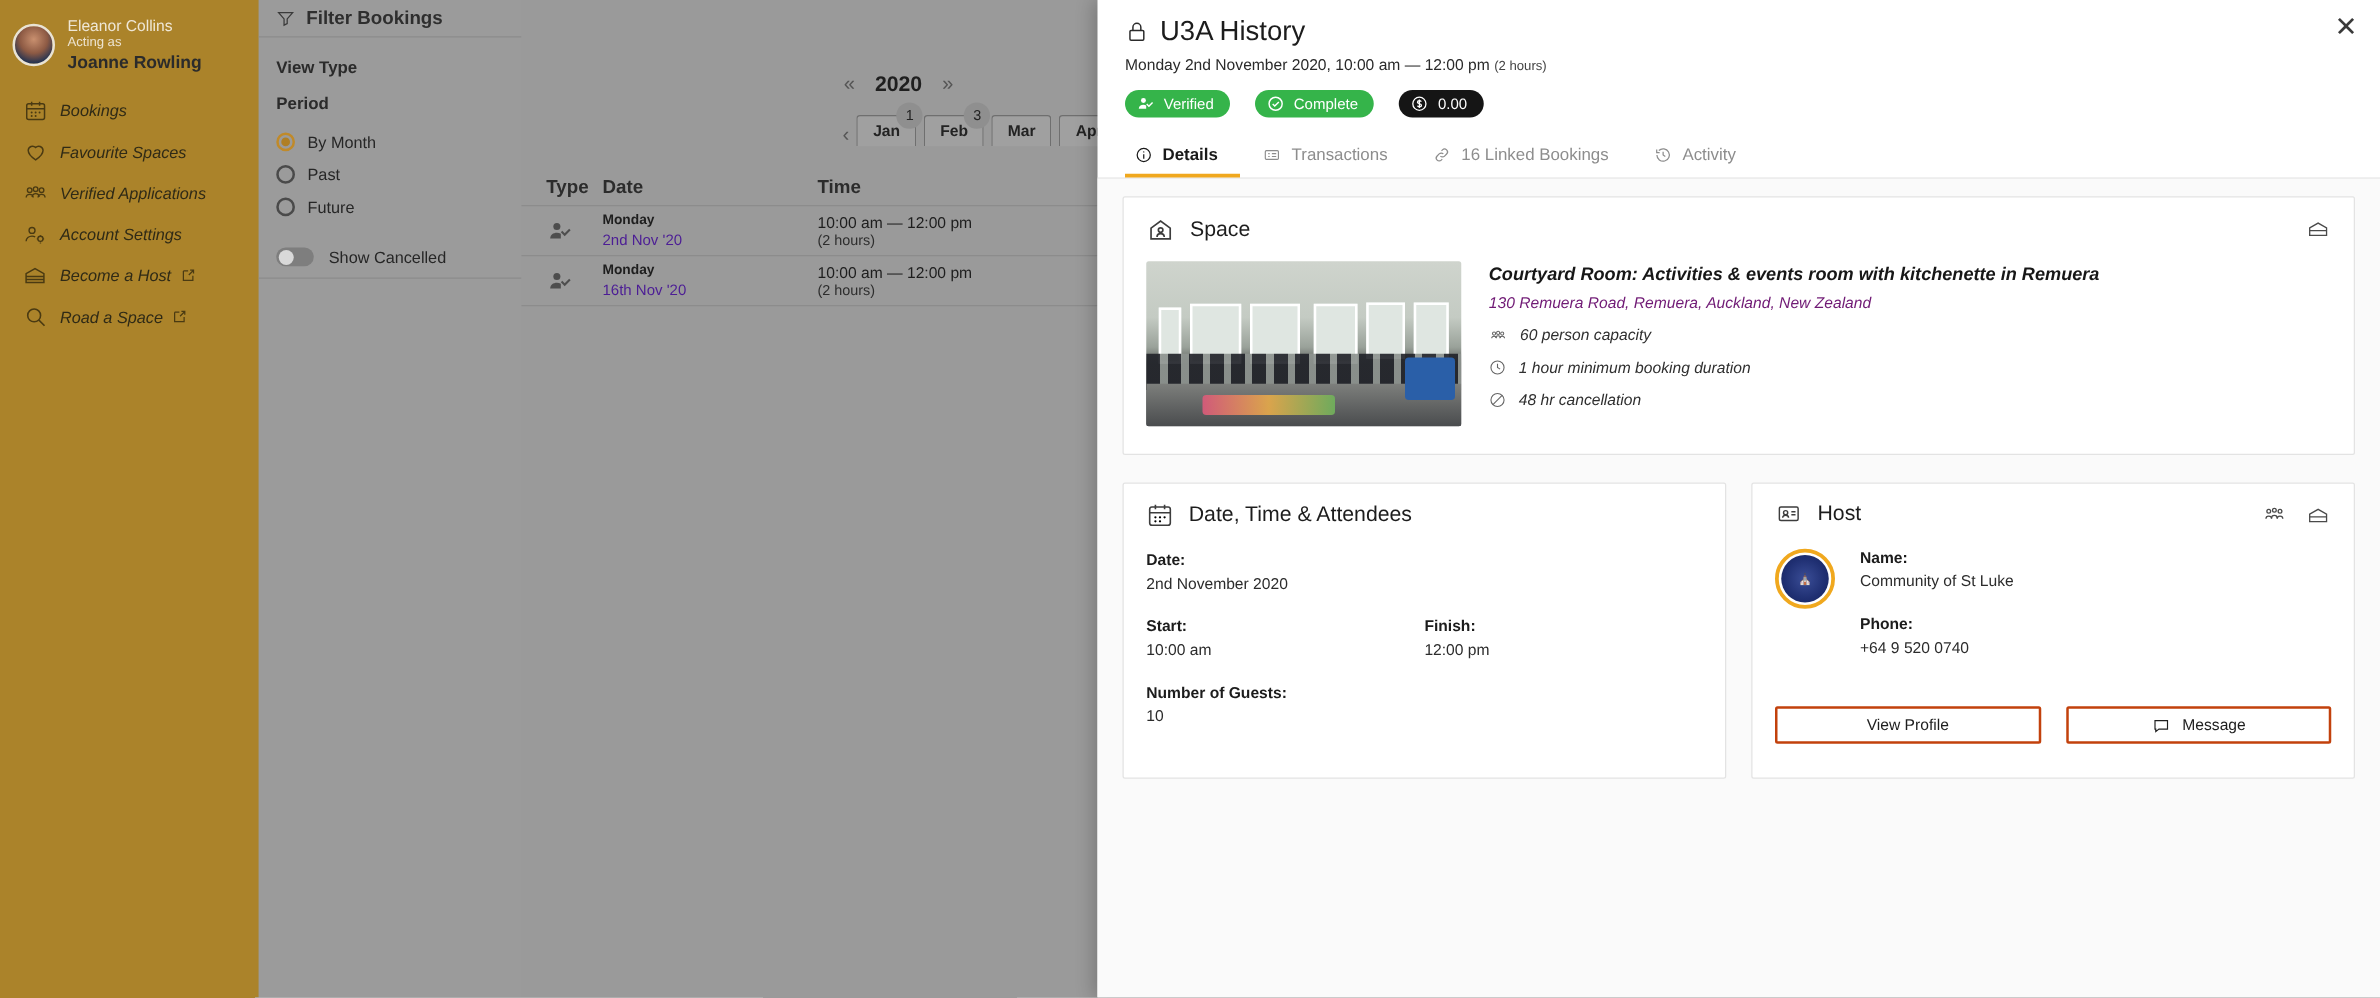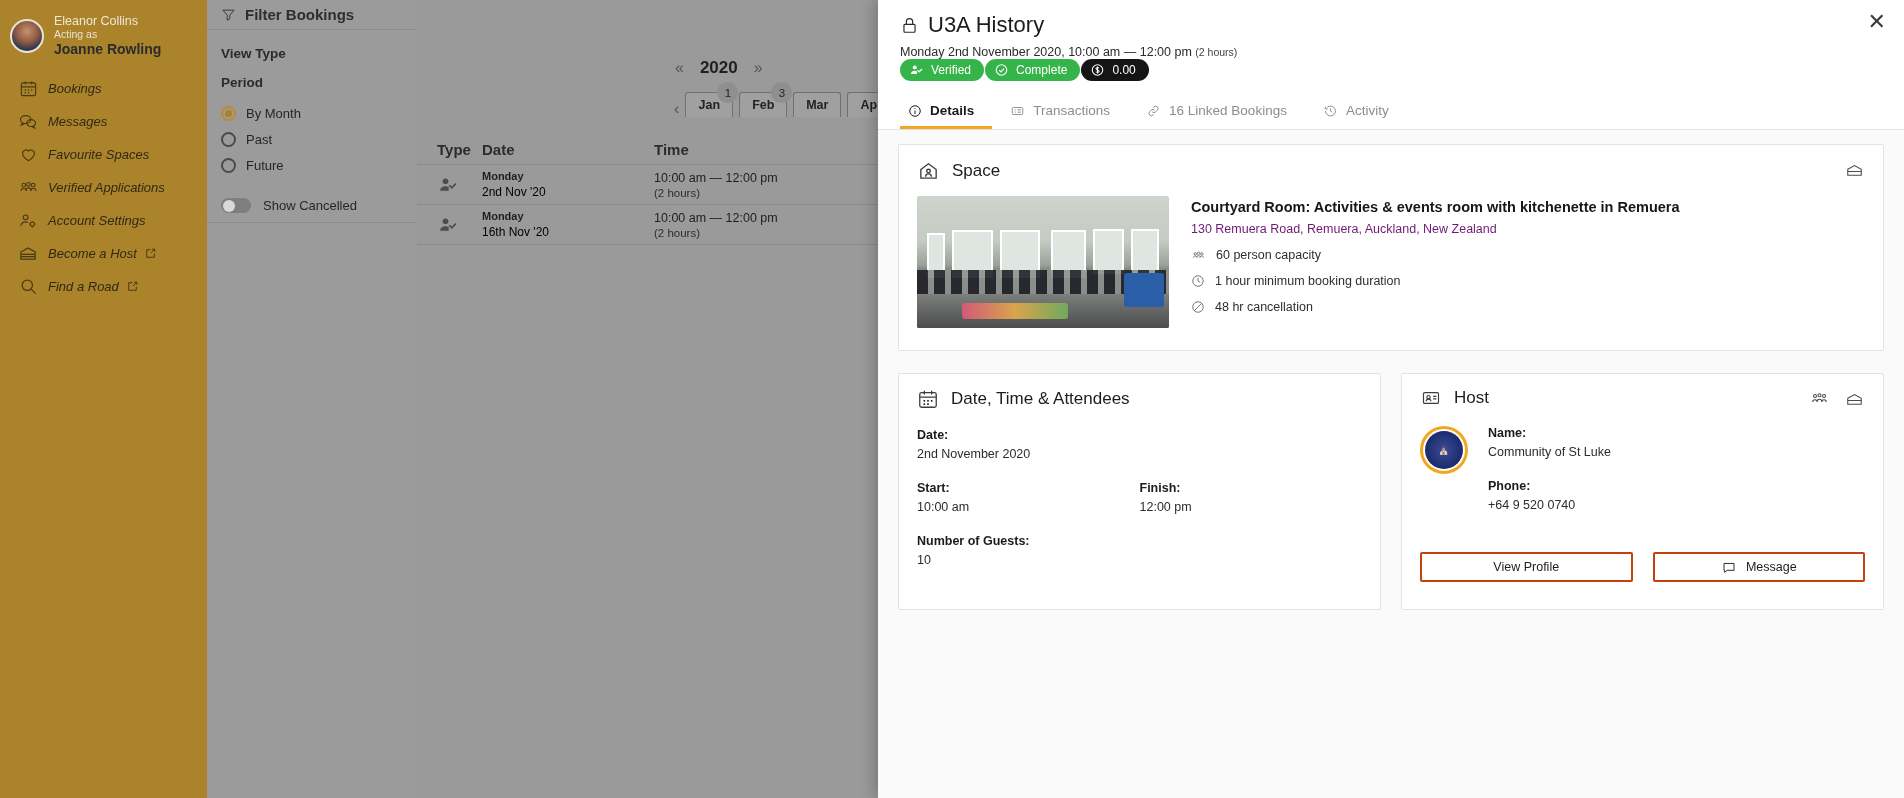--- a/index.html
+++ b/index.html
@@ -101,38 +101,38 @@
   }
 
   .table { margin-top: 18px; }
   .thead { display: flex; height: 30px; align-items: center; border-bottom: 1px solid #8c8c8c; }
   .thead .th { font-size: 15px; font-weight: bold; color: #2c2c2c; }
   .tr { display: flex; height: 40px; align-items: center; border-bottom: 1px solid #8c8c8c; }
   .col-type { width: 65px; padding-left: 20px; }
   .col-date { width: 172px; }
   .col-time { width: 240px; }
   .cell-main { font-size: 11px; font-weight: bold; color: #1e1e1e; line-height: 1.3; }
-  .cell-sub { font-size: 12px; color: #000000; line-height: 1.35; }
+  .cell-sub { font-size: 12px; color: #4c1d95; line-height: 1.35; }
   .cell-time-main { font-size: 12.5px; color: #1e1e1e; line-height: 1.3; }
   .cell-time-sub { font-size: 11.5px; color: #2d2d2d; }
   .person-icon { color: #4d4d4d; }
 
   
   .modal {
     position: absolute; right: 0; top: 0;
     width: 1026px; height: 798px; background: #ffffff;
     box-shadow: -4px 0 14px rgba(0,0,0,0.22);
     z-index: 5; display: flex; flex-direction: column;
   }
   .modal-head { padding: 12px 22px 0 22px; position: relative; flex: 0 0 auto; }
   .modal-title { display: flex; align-items: center; gap: 9px; }
   .modal-title .tt { font-size: 22px; color: #1c1c1c; }
   .modal-sub { margin-top: 7px; font-size: 12.5px; color: #2a2a2a; }
   .modal-sub .dur { font-size: 10.5px; color: #444; }
-  .pills { display: flex; gap: 1px; }
+  .pills { display: flex; gap: 20px; margin-top: 13px; }
   .pill {
     display: inline-flex; align-items: center; gap: 7px;
     height: 22px; border-radius: 11px; padding: 0 13px 0 9px;
     font-size: 12px; color: #fff; font-weight: normal;
   }
   .pill.green { background: #35b44a; }
   .pill.black { background: #151515; }
   .close-x {
     position: absolute; top: 11px; right: 18px;
     font-size: 22px; color: #3a3a3a; cursor: pointer; line-height: 1;
@@ -180,21 +180,21 @@
   }
   .space-photo .mat {
     position: absolute; bottom: 7%; left: 18%; width: 42%; height: 12%;
     background: linear-gradient(90deg, #d65a7a, #e0a74b, #6fae5c);
     border-radius: 3px; opacity: 0.95;
   }
   .space-photo .blue {
     position: absolute; right: 2%; bottom: 16%; width: 16%; height: 26%;
     background: #2a5fa8; border-radius: 3px;
   }
-  .space-info { flex: 1; min-width: 0; }
+  .space-info { flex: 1; min-width: 0; font-style: italic; }
   .space-name { font-size: 14.5px; font-weight: bold; color: #171717; line-height: 1.62; }
   .space-addr { font-size: 12.5px; color: #701a75; margin-top: 3px; }
   .feat { display: flex; align-items: center; gap: 10px; margin-top: 12px; font-size: 12.5px; color: #2f2f2f; }
   .feat .fi { color: #646464; display: inline-flex; }
 
   .two-cards { display: flex; gap: 20px; margin-top: 22px; }
   .dt-card { flex: 1 1 0; }
   .host-card { flex: 1 1 0; }
   .dt-body { padding: 18px 18px 22px 18px; }
   .dt-label { font-size: 12.5px; font-weight: bold; color: #1c1c1c; }
@@ -247,31 +247,20 @@
           <circle cx="8" cy="14" r="1" fill="currentColor" stroke="none"></circle>
             <circle cx="12" cy="14" r="1" fill="currentColor" stroke="none"></circle>
             <circle cx="16" cy="14" r="1" fill="currentColor" stroke="none"></circle>
           <circle cx="8" cy="17.5" r="1" fill="currentColor" stroke="none"></circle>
             <circle cx="12" cy="17.5" r="1" fill="currentColor" stroke="none"></circle>
         </svg>
       </span>
       <span class="lbl">Bookings</span>
     </div>
 
-    <div class="nav-item">
-      <span class="ico">
-        <svg width="20" height="19" viewBox="0 0 24 24" fill="none" stroke="currentColor" stroke-width="1.5">
-          <ellipse cx="9" cy="9.5" rx="6.5" ry="5"></ellipse>
-            <path d="M5 13.5l-1.5 3 4-1.8"></path>
-          <ellipse cx="16" cy="14" rx="5.5" ry="4.3"></ellipse>
-            <path d="M19 17.6l1.4 2.6-3.4-1.5"></path>
-        </svg>
-      </span>
-      <span class="lbl">Messages</span>
-    </div>
 
     <div class="nav-item">
       <span class="ico">
         <svg width="19" height="19" viewBox="0 0 24 24" fill="none" stroke="currentColor" stroke-width="1.5">
           <path d="M12 20s-7.5-4.7-7.5-9.6A4.4 4.4 0 0 1 12 7.6a4.4 4.4 0 0 1 7.5 2.8C19.5 15.3 12 20 12 20z"></path>
         </svg>
       </span>
       <span class="lbl">Favourite Spaces</span>
     </div>
 
@@ -318,21 +307,21 @@
       </span>
     </div>
 
     <div class="nav-item">
       <span class="ico">
         <svg width="19" height="19" viewBox="0 0 24 24" fill="none" stroke="currentColor" stroke-width="1.6">
           <circle cx="10.5" cy="10.5" r="6.5"></circle>
             <path d="M15.3 15.3L21 21"></path>
         </svg>
       </span>
-      <span class="lbl">Find a Road</span>
+      <span class="lbl">Road a Space</span>
       <span class="ext">
         <svg width="13" height="13" viewBox="0 0 24 24" fill="none" stroke="currentColor" stroke-width="1.8">
           <path d="M5 5h7M5 5v14h14v-7"></path>
             <path d="M13 11l7-7M15 4h5v5"></path>
         </svg>
       </span>
     </div>
   </div>
 
   <div class="filters">

